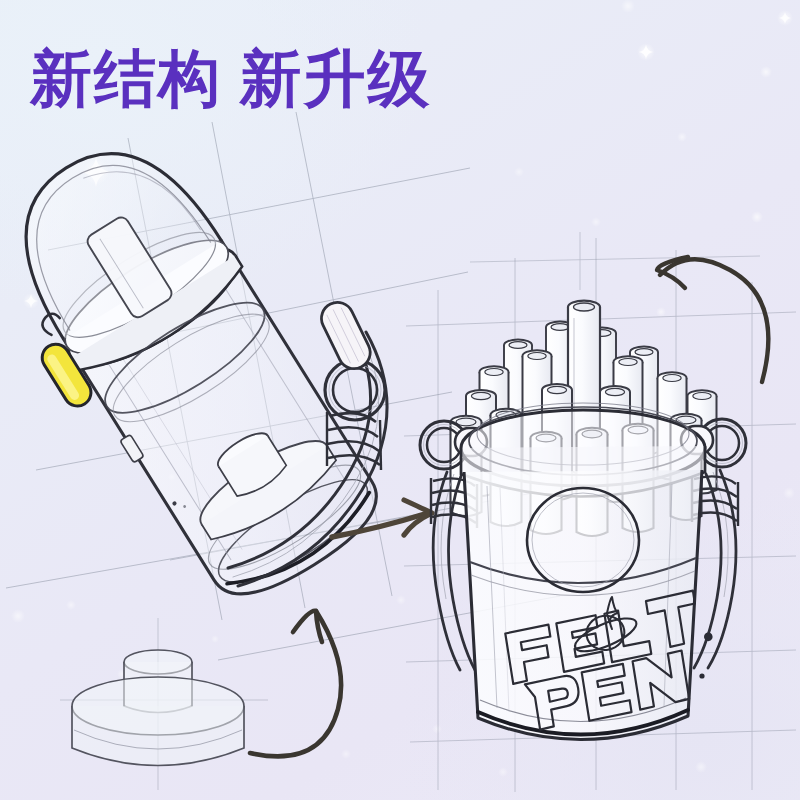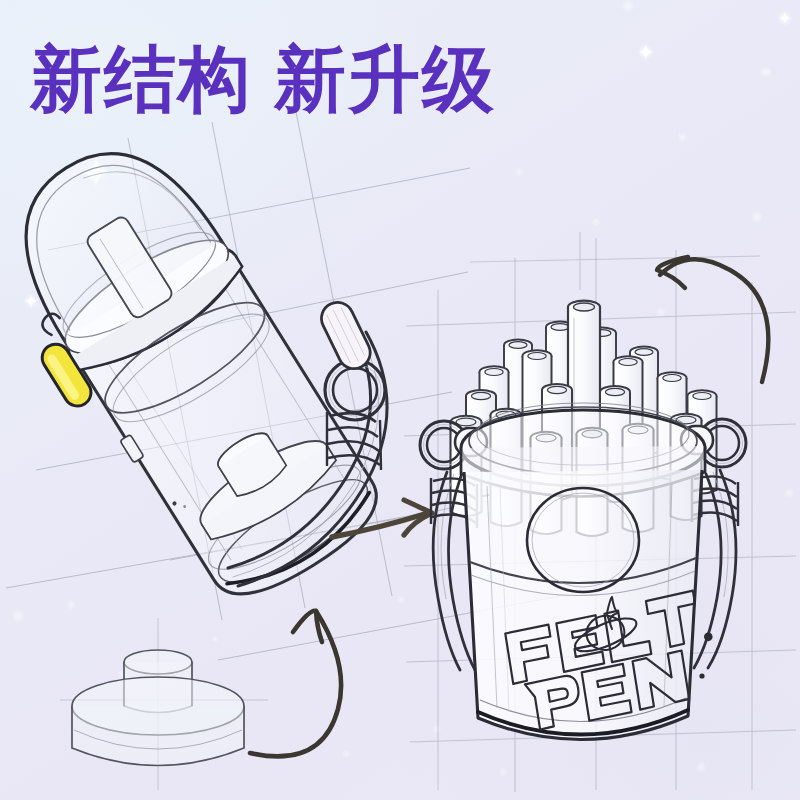--- a/index.html
+++ b/index.html
@@ -12,24 +12,24 @@
   #poster{
     position:relative;width:800px;height:800px;overflow:hidden;
     background:
       radial-gradient(ellipse 60% 45% at 12% 8%, #eaf1f9 0%, rgba(234,241,249,0) 70%),
       radial-gradient(ellipse 55% 45% at 88% 92%, #e6e5f4 0%, rgba(230,229,244,0) 70%),
       linear-gradient(147deg,#e8eff8 0%,#e9ecf7 24%,#e9e8f6 52%,#e9e6f5 74%,#eceaf7 100%);
   }
   #poster svg.layer{position:absolute;left:0;top:0;width:800px;height:800px;display:block;}
   #headline{
     position:absolute;left:30px;top:31px;width:560px;height:96px;
-    font-size:72px;line-height:96px;font-weight:bold;
+    font-size:62px;line-height:96px;font-weight:bold;
     letter-spacing:2px;white-space:nowrap;
     color:#5a30bf;
-    font-family:Liberation Sans, sans-serif;
+    font-family:Liberation Serif, serif;
     -webkit-font-smoothing:antialiased;
   }
 </style>
 </head>
 <body>
 
 <div id="poster">
 
   <svg class="layer" viewBox="0 0 800 800">
     <defs>

